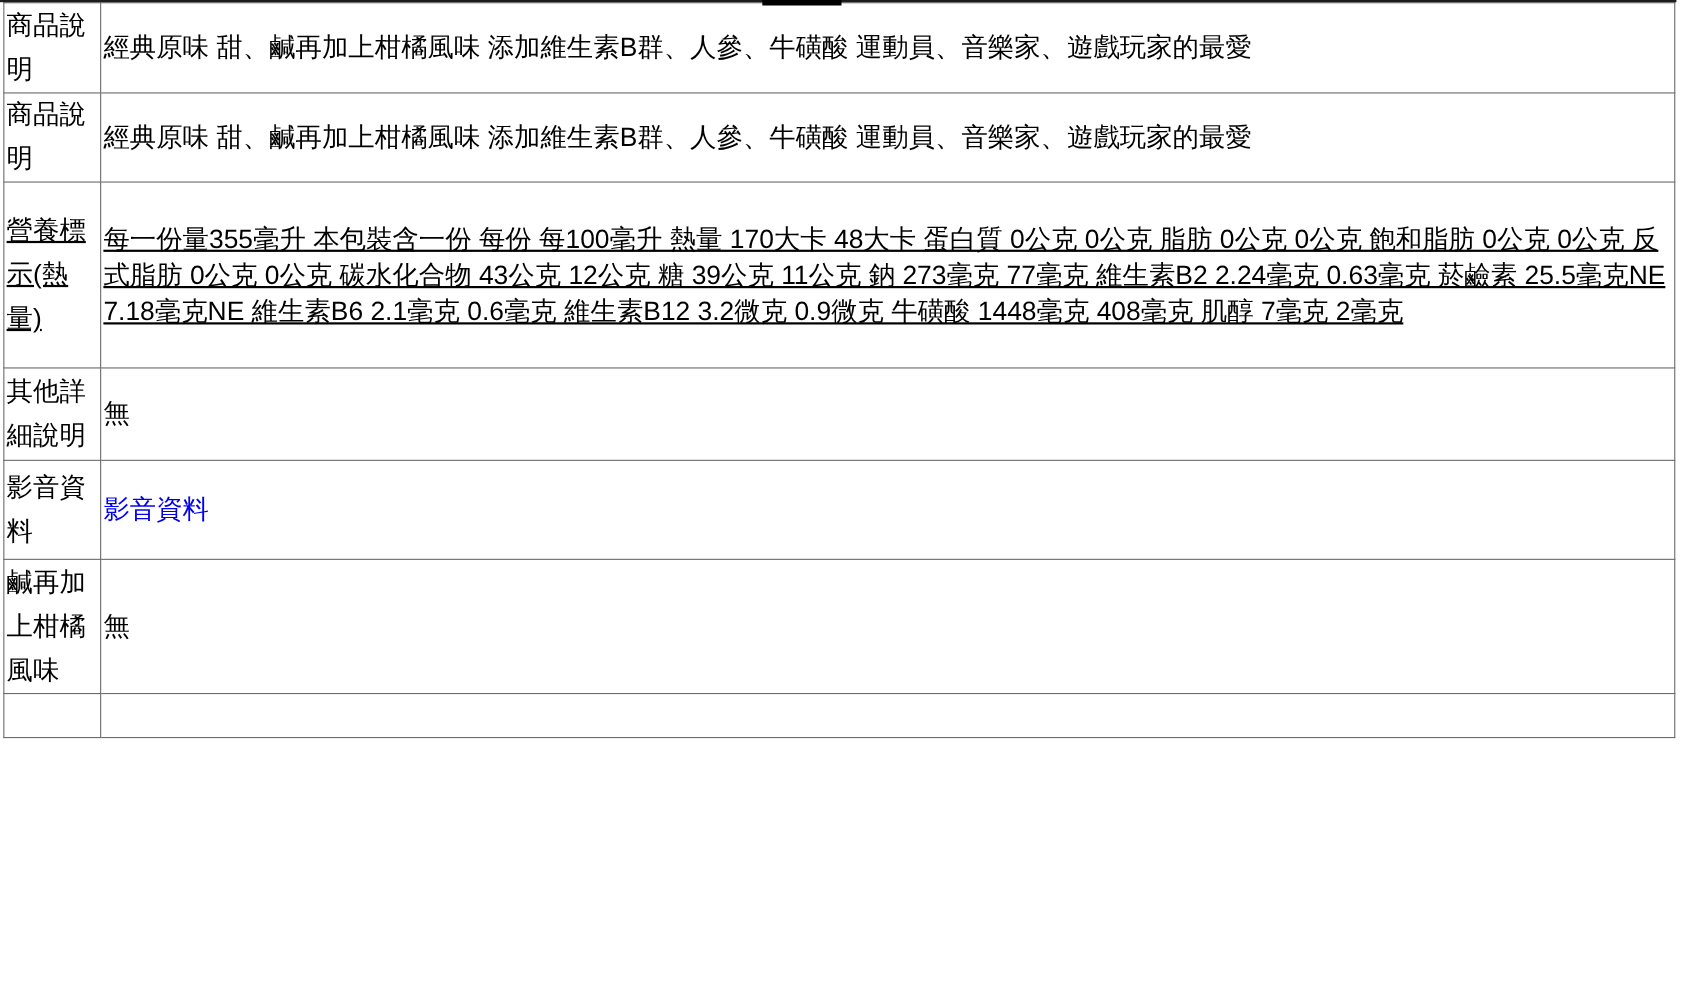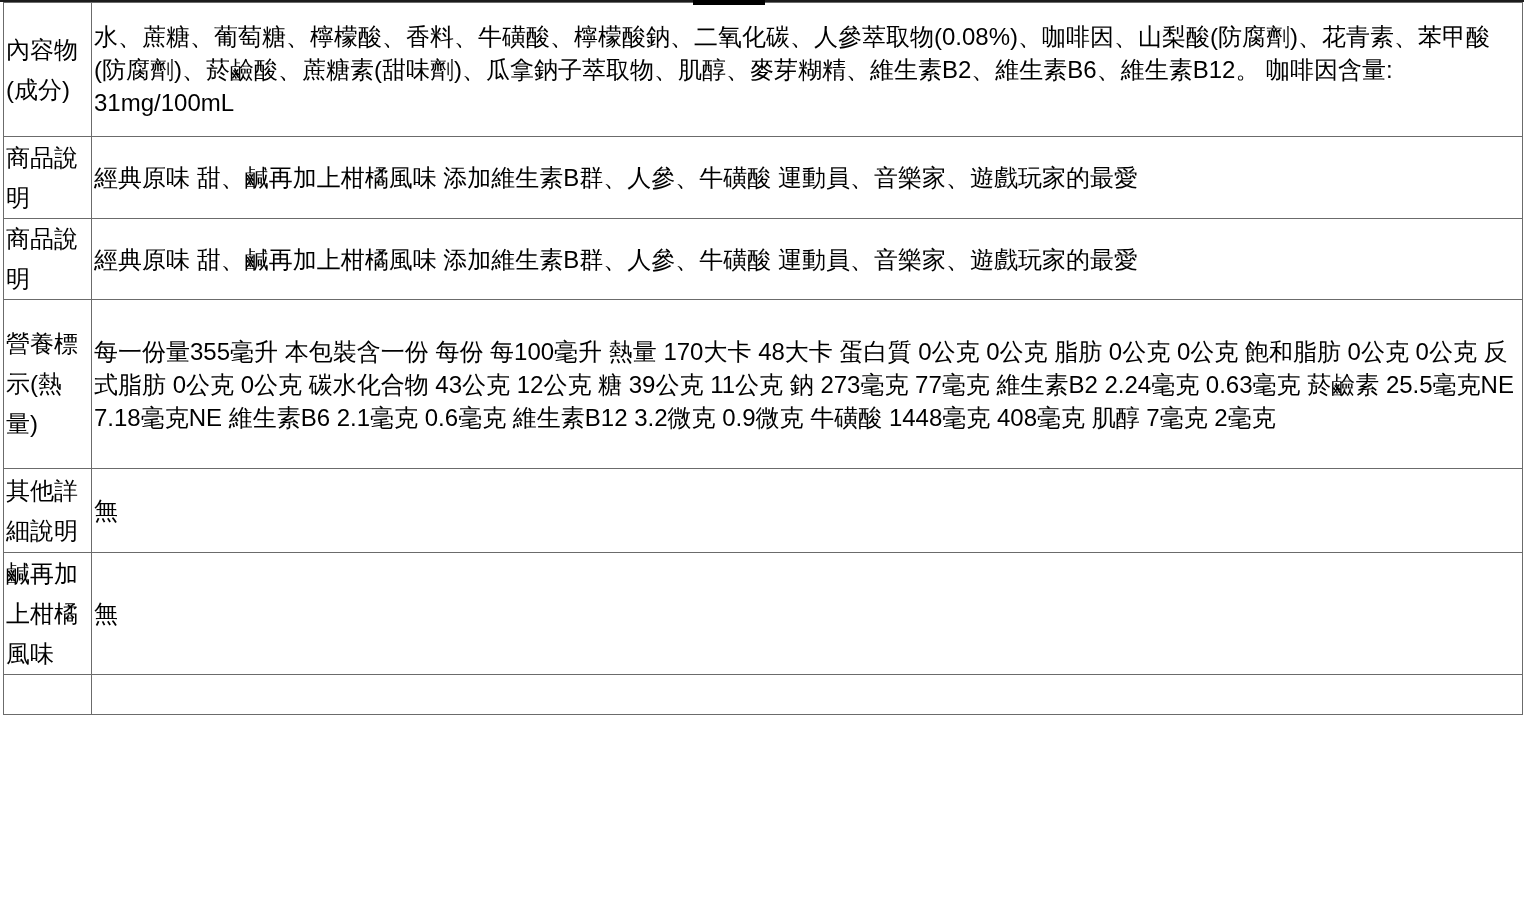--- a/index.html
+++ b/index.html
@@ -67,39 +67,39 @@
 
 <div class="screen">
   <div class="top-line"></div>
   <div class="top-notch"></div>
   <table class="spec">
     <colgroup>
         <col class="c1">
         <col class="c2">
       </colgroup>
     <tbody id="spec-rows">
-        <tr style="height: 134px;">
-          <th>內容物(成分)</th>
-          <td><span>水、蔗糖、葡萄糖、檸檬酸、香料、牛磺酸、檸檬酸鈉、二氧化碳、人參萃取物(0.08%)、咖啡因、山梨酸(防腐劑)、花青素、苯甲酸(防腐劑)、菸鹼酸、蔗糖素(甜味劑)、瓜拿鈉子萃取物、肌醇、麥芽糊精、維生素B2、維生素B6、維生素B12。 咖啡因含量: 31mg/100mL</span></td>
-        </tr>
         <tr style="height: 82px;">
           <th>商品說明</th>
           <td><span>經典原味 甜、鹹再加上柑橘風味 添加維生素B群、人參、牛磺酸 運動員、音樂家、遊戲玩家的最愛</span></td>
         </tr>
         <tr style="height: 59px;">
           <th>商品說明</th>
           <td><span>經典原味 甜、鹹再加上柑橘風味 添加維生素B群、人參、牛磺酸 運動員、音樂家、遊戲玩家的最愛</span></td>
         </tr>
-        <tr style="height: 169px;">
+        <tr style="height: 169px; text-decoration: underline;">
           <th>營養標示(熱量)</th>
           <td><span>每一份量355毫升 本包裝含一份 每份 每100毫升 熱量 170大卡 48大卡 蛋白質 0公克 0公克 脂肪 0公克 0公克 飽和脂肪 0公克 0公克 反式脂肪 0公克 0公克 碳水化合物 43公克 12公克 糖 39公克 11公克 鈉 273毫克 77毫克 維生素B2 2.24毫克 0.63毫克 菸鹼素 25.5毫克NE 7.18毫克NE 維生素B6 2.1毫克 0.6毫克 維生素B12 3.2微克 0.9微克 牛磺酸 1448毫克 408毫克 肌醇 7毫克 2毫克</span></td>
         </tr>
         <tr style="height: 84px;">
           <th>其他詳細說明</th>
           <td><span>無</span></td>
+        </tr>
+        <tr style="height: 90px;">
+          <th>影音資料</th>
+          <td><a href="#" class="video-link">影音資料</a></td>
         </tr>
         <tr style="height: 122px;">
           <th>鹹再加上柑橘風味</th>
           <td><span>無</span></td>
         </tr>
         <tr style="height: 40px;">
           <th></th>
           <td><span></span></td>
         </tr>
       </tbody>

